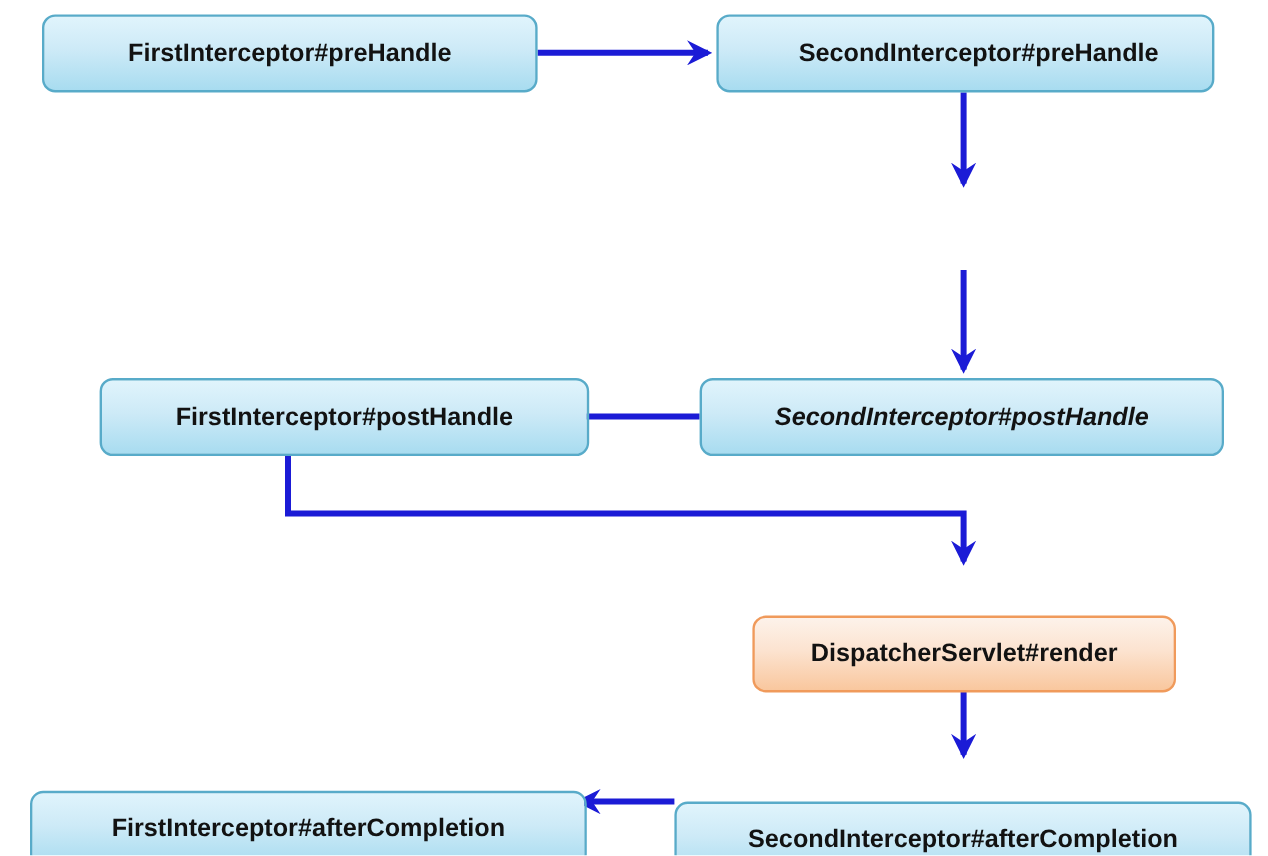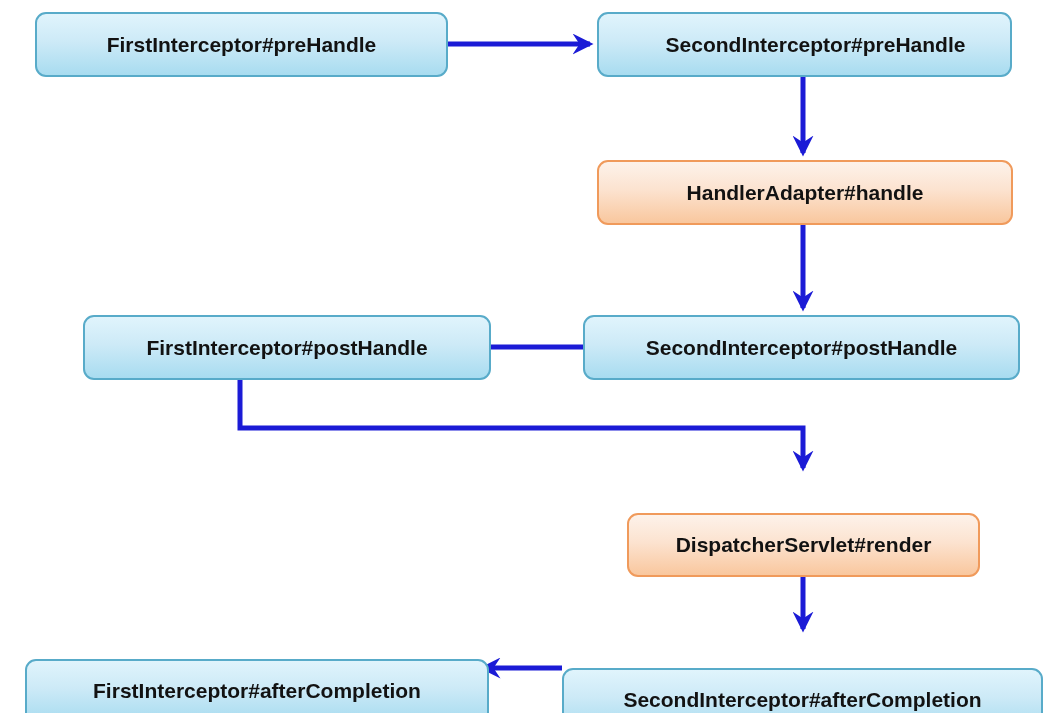--- a/index.html
+++ b/index.html
@@ -26,21 +26,21 @@
     border:2px solid #58abc9;
   }
   .node.handler{
     background:linear-gradient(to bottom,#fdf2ea 0%,#fce3d0 45%,#f9c79e 100%);
     border:2px solid #f09a5b;
   }
   
   .n0{left:35px;  top:12px;  width:413px; height:65px;}
   .n1{left:597px; top:12px;  width:415px; height:65px;padding-left:22px;}
   .n2{left:597px; top:160px; width:416px; height:65px;}
-  .n3{left:583px; top:315px; width:437px; height:65px;}
+  .n3{left:583px; top:315px; width:437px; height:65px;font-style:italic;}
   .n4{left:35px;  top:315px; width:408px; height:65px;margin-left:48px;}
   .n5{left:627px; top:473px; width:353px; height:64px;margin-top:40px;}
   .n6{left:562px; top:636px; width:481px; height:64px;margin-top:32px;}
   .n7{left:8px;   top:659px; width:464px; height:64px;margin-left:17px;}
 </style>
 </head>
 <body>
 
 <div class="canvas">
 
@@ -57,21 +57,20 @@
     <path class="edge" d="M583,347 H453" marker-end="url(#ah)"></path>
     <path class="edge" d="M240,380 V428 H803 V468" marker-end="url(#ah)"></path>
     <path class="edge" d="M803,537 V629" marker-end="url(#ah)"></path>
     <path class="edge" d="M562,668 H483" marker-end="url(#ah)"></path>
   </svg>
 
   <div class="node interceptor n0">FirstInterceptor#preHandle</div>
 
   <div class="node interceptor n1">SecondInterceptor#preHandle</div>
 
-  <div class="node handler n2">HandlerAdapter#handle</div>
 
   <div class="node interceptor n3">SecondInterceptor#postHandle</div>
 
   <div class="node interceptor n4">FirstInterceptor#postHandle</div>
 
   <div class="node handler n5">DispatcherServlet#render</div>
 
   <div class="node interceptor n6">SecondInterceptor#afterCompletion</div>
 
   <div class="node interceptor n7">FirstInterceptor#afterCompletion</div>

